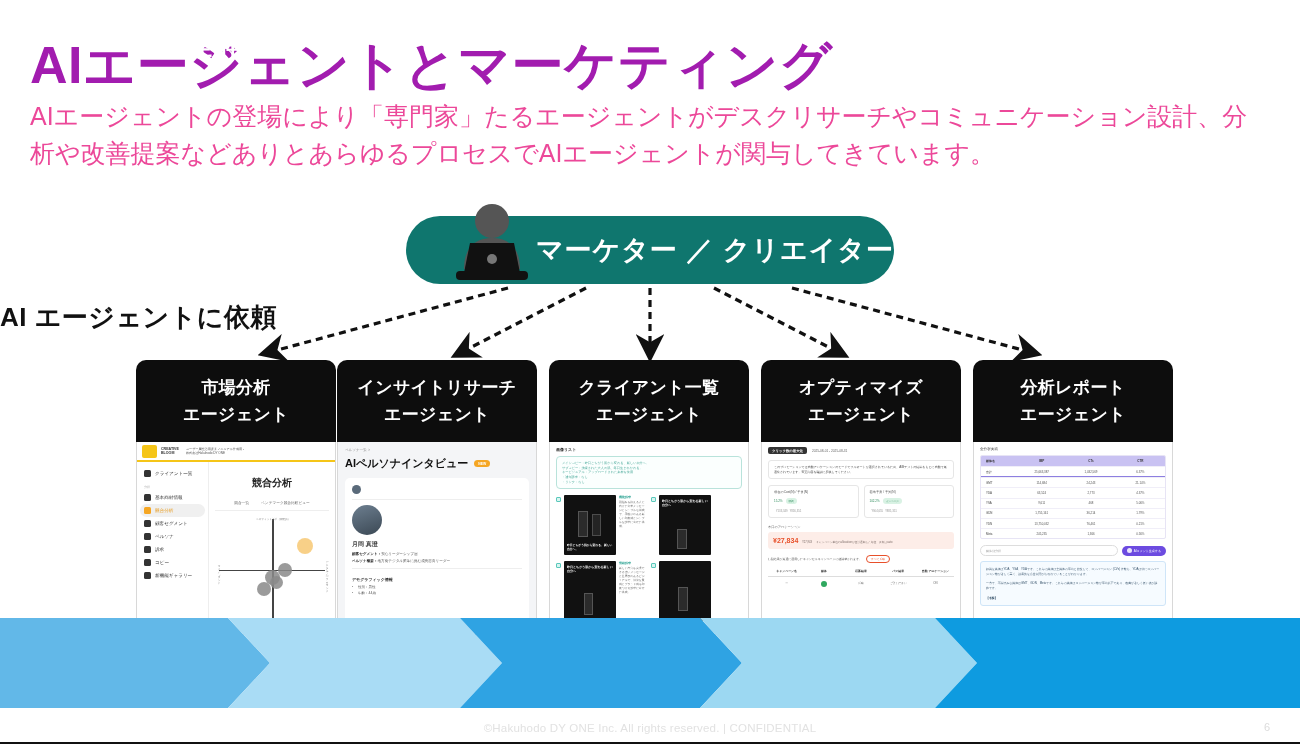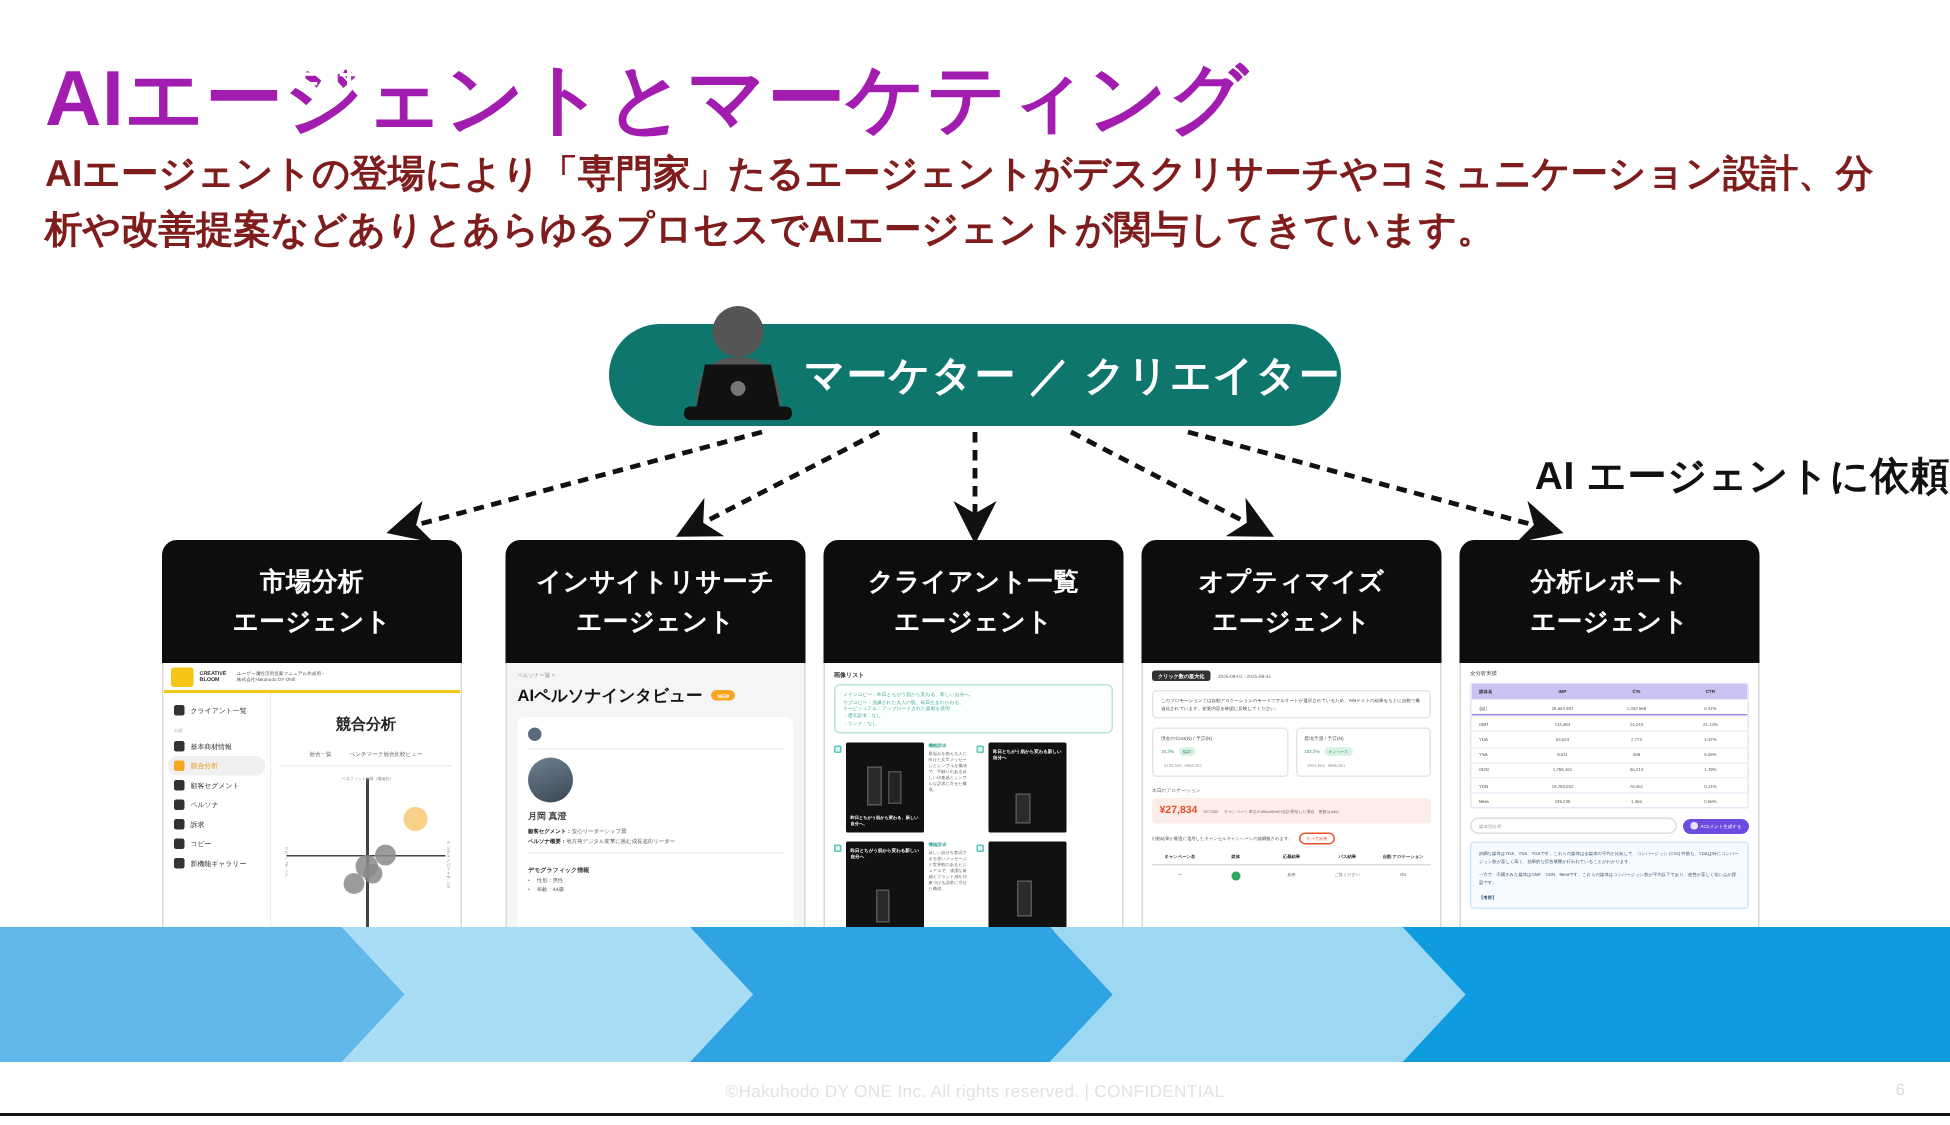--- a/index.html
+++ b/index.html
@@ -12,39 +12,39 @@
   .slide { position: relative; width: 1300px; height: 750px; background:#fff; }
 
   
   .title {
     position: absolute; left: 30px; top: 31px;
     font-size: 52px; font-weight: 700; color: #a21caf;
     letter-spacing: 0.5px; white-space: nowrap;
   }
   .subtitle {
     position: absolute; left: 30px; top: 98px; width: 1240px;
-    font-size: 25px; line-height: 1.46; color: #7f1d1d; font-weight: 700;
+    font-size: 25px; line-height: 1.46; color: #ec4899; font-weight: 400;
   }
 
   
   .marketer-pill {
     position: absolute; left: 406px; top: 216px;
     width: 488px; height: 68px;
     background: #0f766e; border-radius: 34px;
     display: flex; align-items: center; justify-content: flex-end;
   }
   .marketer-label {
     color: #ffffff; font-size: 27px; font-weight: 700;
     letter-spacing: 1px; margin-left: 72px;
   }
   .person-icon { position: absolute; left: 442px; top: 203px; width: 100px; height: 80px; }
 
   .ai-request {
     position: absolute; left: 0; top: 300px; width: 1300px;
-    text-align: right; font-size: 26px; font-weight: 700; color: #111;
+    text-align: left; font-size: 26px; font-weight: 700; color: #111;
     letter-spacing: 0.5px;
   }
 
   
   .arrows { position: absolute; left: 0; top: 0; width: 1300px; height: 750px; pointer-events: none; }
 
   
   .cards { position: absolute; left: 0; top: 360px; width: 1300px; height: 275px; }
   .card {
     position: absolute; top: 0; width: 200px; height: 275px;
@@ -208,21 +208,21 @@
     <path d="M22 66 C22 44 34 35 50 35 C66 35 78 44 78 66 Z" fill="#555"></path>
     <path d="M28 40 L72 40 L78 70 L22 70 Z" fill="#111"></path>
     <circle cx="50" cy="56" r="5" fill="#777"></circle>
     <rect x="14" y="68" width="72" height="9" rx="4" fill="#111"></rect>
   </svg>
 
   <div class="ai-request">AI エージェントに依頼</div>
 
   <div class="cards">
 
-    <div class="card" style="left:108px;">
+    <div class="card" style="left:136px;">
       <div class="card-head">
         <div class="l1">市場分析</div>
         <div class="l2">エージェント</div>
       </div>
       <div class="card-shot">
         <div class="s1-topbar">
           <div class="s1-logo"></div>
           <div>
             <div class="s1-logotext">CREATIVE</div>
             <div class="s1-logotext">BLOOM</div>

